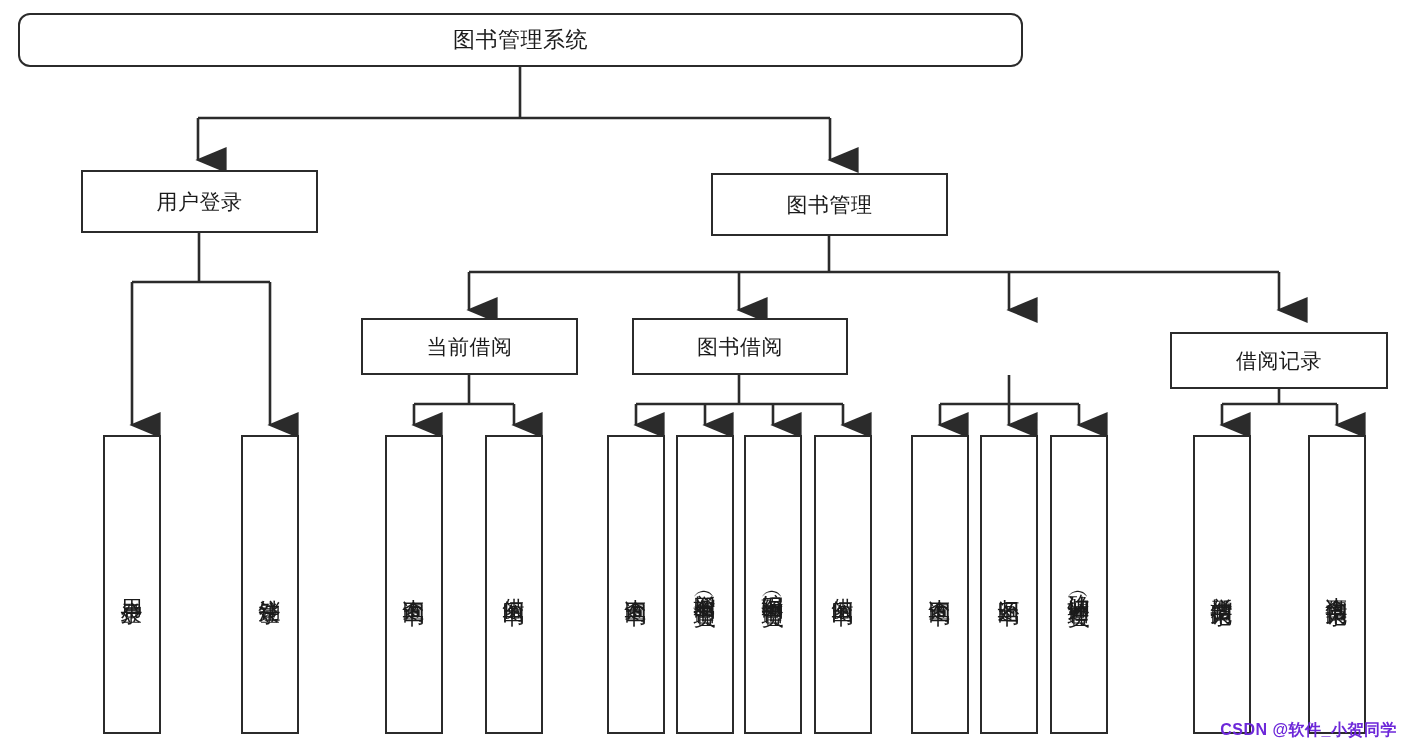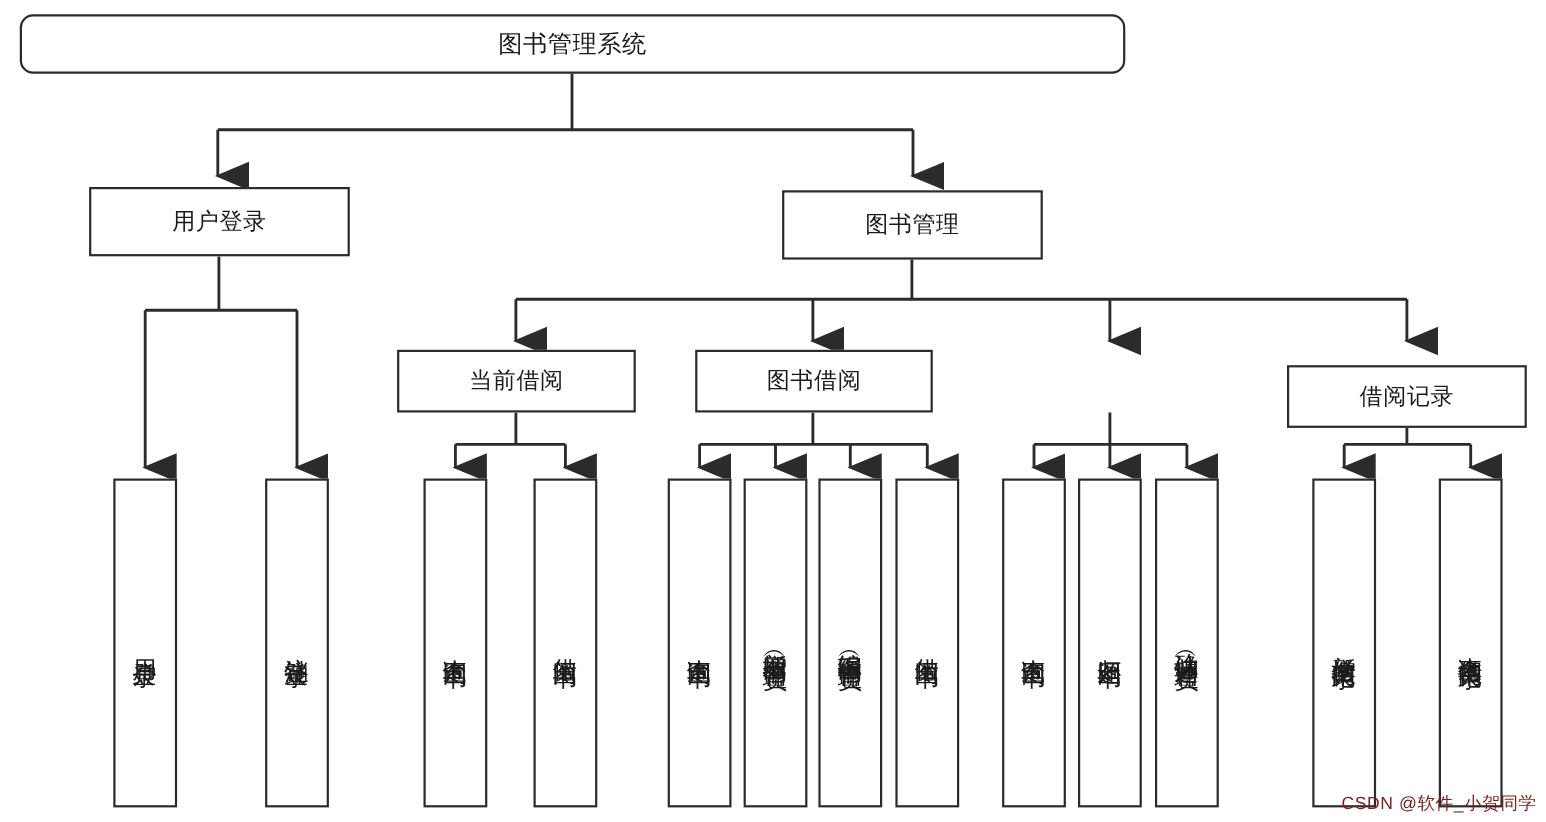--- a/index.html
+++ b/index.html
@@ -60,24 +60,25 @@
     line-height: 1.32;
     letter-spacing: 2px;
     white-space: nowrap;
     max-height: 290px;
   }
   .watermark {
     position: absolute;
     right: 8px;
     bottom: 6px;
     font-size: 16px;
-    color: #7f1d1d;
+    color: #6d28d9;
     letter-spacing: 0.5px;
     white-space: nowrap;
     user-select: none;
+    font-weight: bold;
   }
 </style>
 </head>
 <body>
 
 <div id="canvas">
 
   <svg class="connectors" viewBox="0 0 1405 747" xmlns="http://www.w3.org/2000/svg">
     <defs>
       <marker id="arrow" viewBox="0 0 12 12" refX="6" refY="11" markerWidth="12" markerHeight="12" orient="auto-start-reverse">

